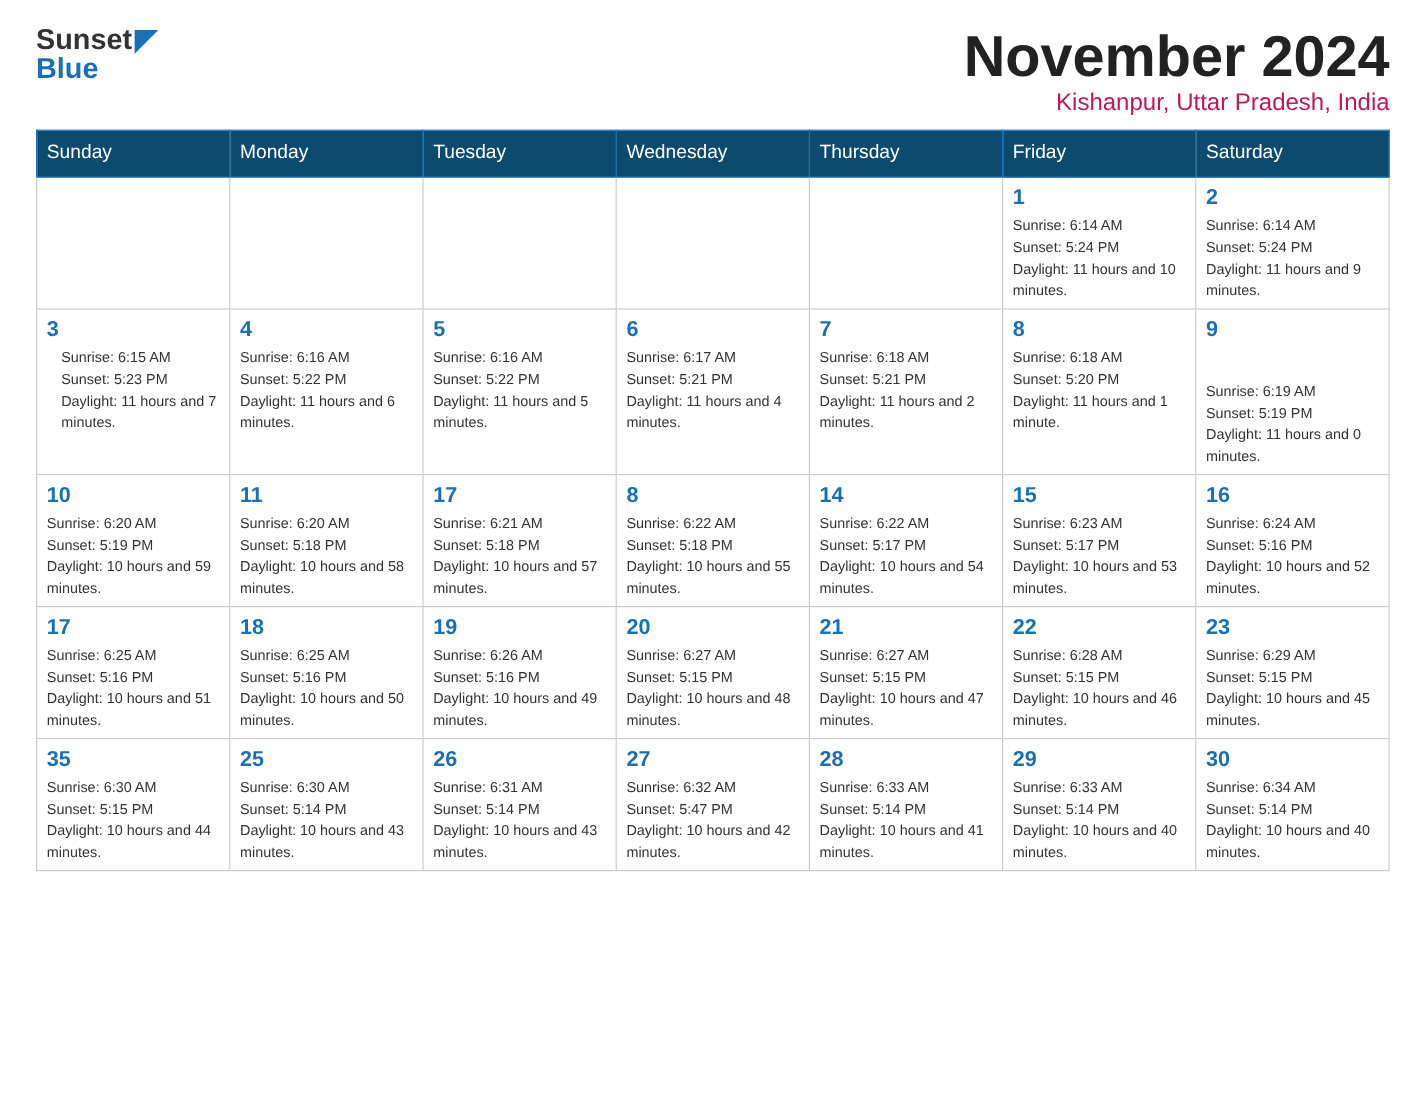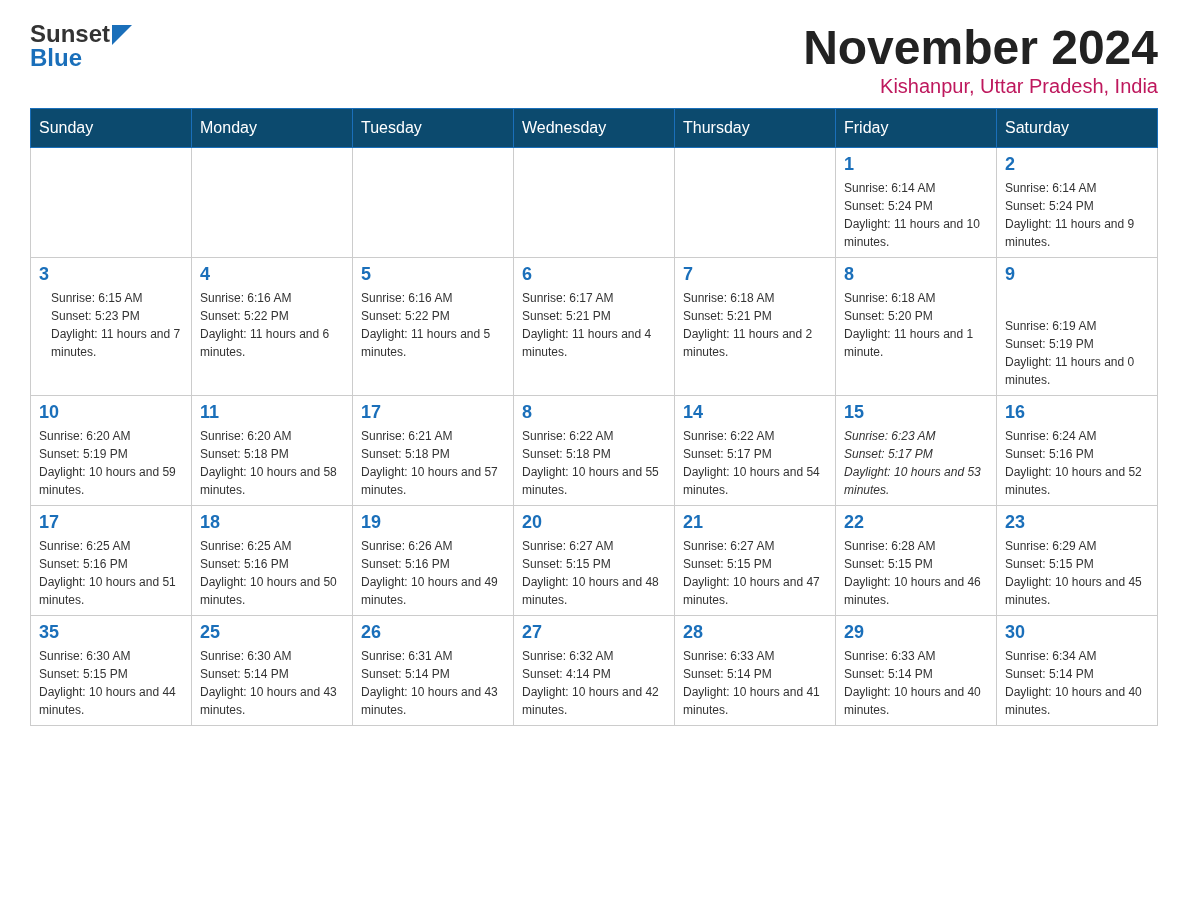--- a/index.html
+++ b/index.html
@@ -195,21 +195,21 @@
 Daylight: 10 hours and 55 minutes.</div>
         </td>
         <td>
           <span class="day-number">14</span>
           <div class="day-info" style="white-space: pre-line;">Sunrise: 6:22 AM
 Sunset: 5:17 PM
 Daylight: 10 hours and 54 minutes.</div>
         </td>
         <td>
           <span class="day-number">15</span>
-          <div class="day-info" style="white-space: pre-line; font-style: italic;">Sunrise: 6:23 AM
+          <div class="day-info" style="white-space: pre-line;">Sunrise: 6:23 AM
 Sunset: 5:17 PM
 Daylight: 10 hours and 53 minutes.</div>
         </td>
         <td>
           <span class="day-number">16</span>
           <div class="day-info" style="white-space: pre-line;">Sunrise: 6:24 AM
 Sunset: 5:16 PM
 Daylight: 10 hours and 52 minutes.</div>
         </td>
       </tr>
@@ -272,21 +272,21 @@
         </td>
         <td>
           <span class="day-number">26</span>
           <div class="day-info" style="white-space: pre-line;">Sunrise: 6:31 AM
 Sunset: 5:14 PM
 Daylight: 10 hours and 43 minutes.</div>
         </td>
         <td>
           <span class="day-number">27</span>
           <div class="day-info" style="white-space: pre-line;">Sunrise: 6:32 AM
-Sunset: 4:14 PM
+Sunset: 5:47 PM
 Daylight: 10 hours and 42 minutes.</div>
         </td>
         <td>
           <span class="day-number">28</span>
           <div class="day-info" style="white-space: pre-line;">Sunrise: 6:33 AM
 Sunset: 5:14 PM
 Daylight: 10 hours and 41 minutes.</div>
         </td>
         <td>
           <span class="day-number">29</span>

